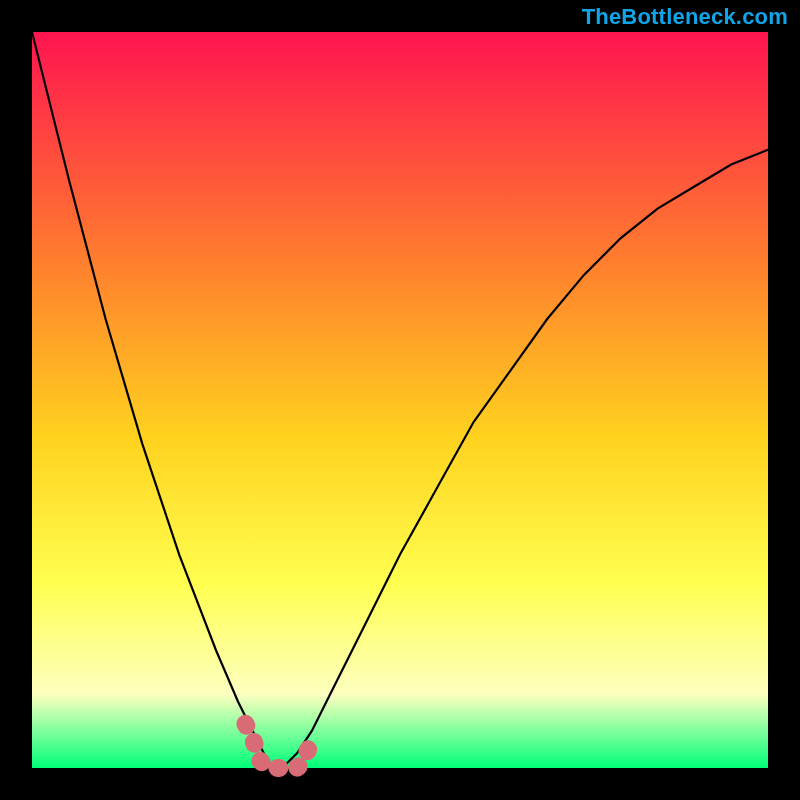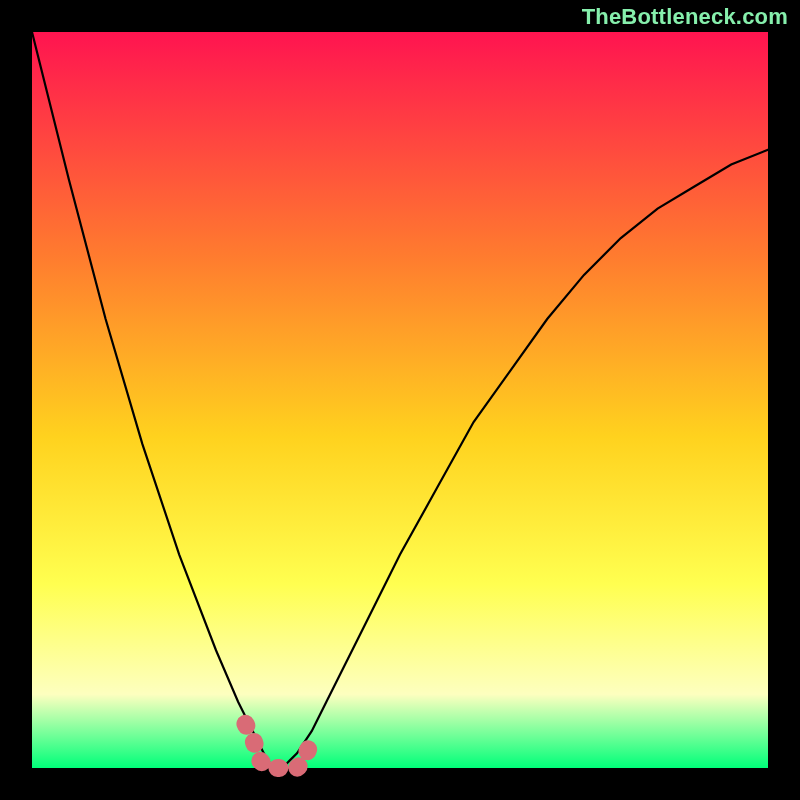--- a/index.html
+++ b/index.html
@@ -16,21 +16,21 @@
     height: 800px;
     background: #000;
   }
   .watermark {
     position: absolute;
     top: 4px;
     right: 12px;
     font-family: Arial, Helvetica, sans-serif;
     font-size: 22px;
     font-weight: 600;
-    color: #86efac;
+    color: #0ea5e9;
     letter-spacing: 0.2px;
     z-index: 50;
     user-select: none;
   }
   svg {
     position: absolute;
     top: 0;
     left: 0;
   }
 </style>

